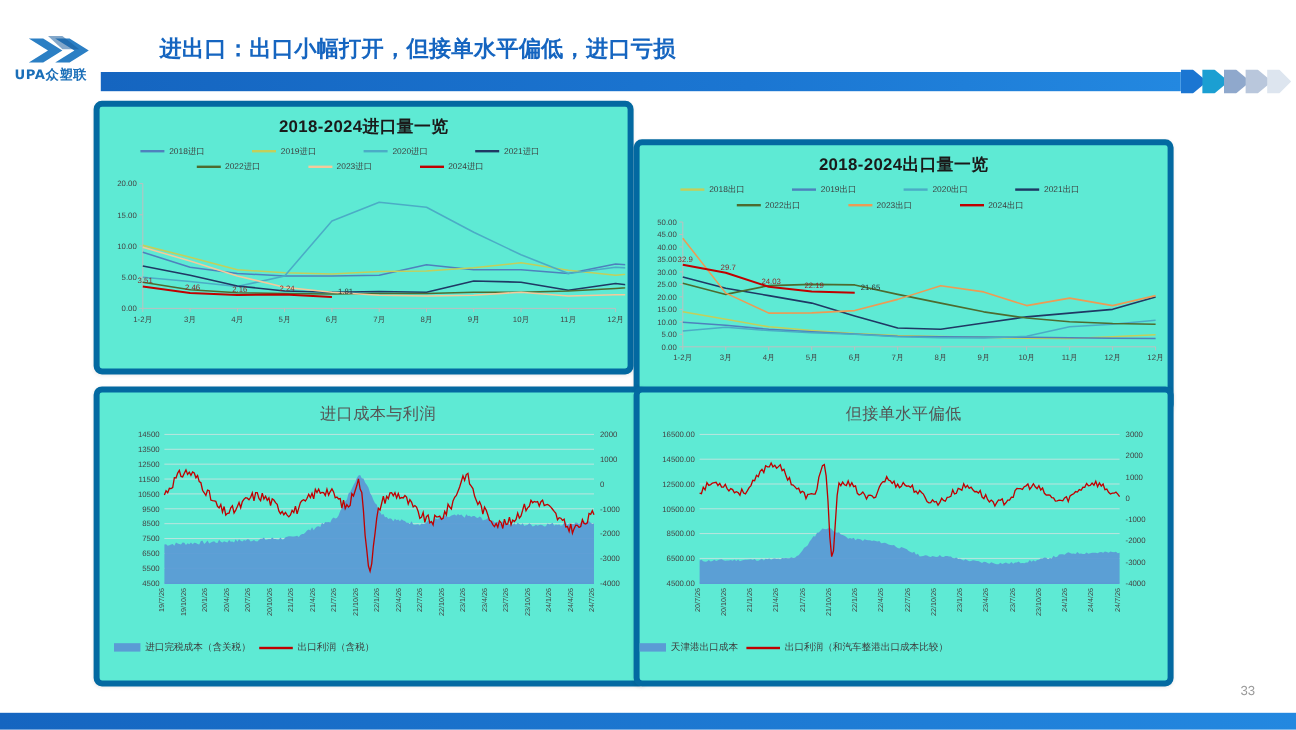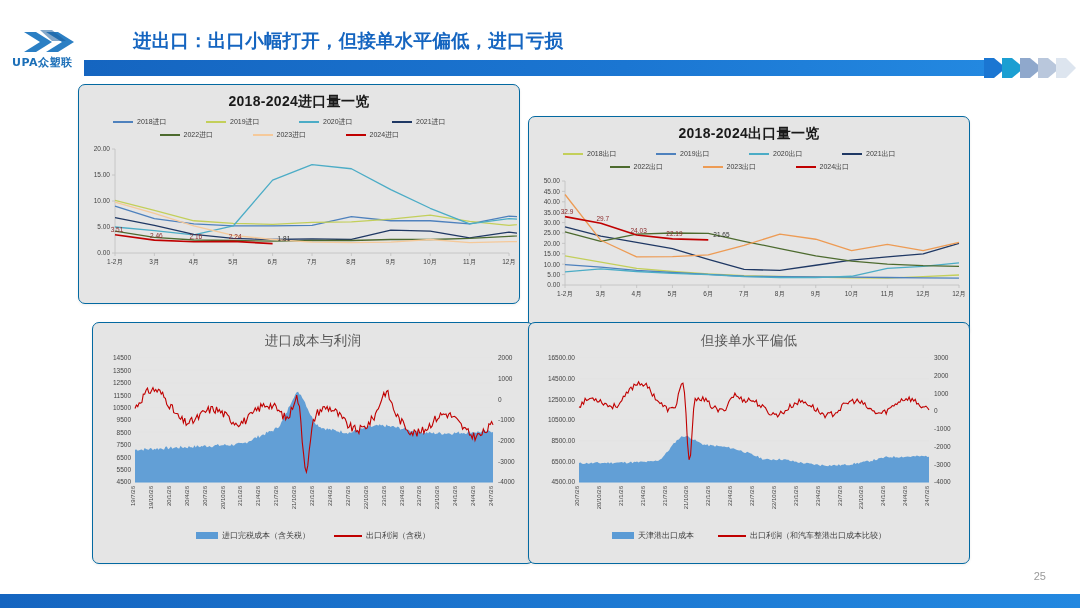--- a/index.html
+++ b/index.html
@@ -16,41 +16,41 @@
   .logo-mark{position:absolute;left:14px;top:0;width:58px;height:28px;}
   .logo-text{position:absolute;left:4px;top:27px;width:82px;text-align:left;
     font-size:11px;font-weight:bold;color:#1b6fb8;letter-spacing:.5px;
     font-family:"DejaVu Sans",sans-serif;white-space:nowrap;}
   .title{position:absolute;left:93px;top:28px;font-size:18.5px;font-weight:bold;
     color:#1565c0;letter-spacing:.2px;white-space:nowrap;margin-left:40px;}
   .title-bar{position:absolute;left:84px;top:60px;width:900px;height:16px;
     background:linear-gradient(90deg,#1565c0 0%,#1b76d2 60%,#2388e0 100%);}
   .chev-wrap{position:absolute;left:984px;top:58px;width:92px;height:20px;}
   
-  .card{position:absolute;background:#e5e5e5;border:1px solid #0369a1;border-radius:7px;
+  .card{position:absolute;background:#5eead4;border:5px solid #0369a1;border-radius:7px;
     box-shadow:0 1px 3px rgba(0,0,0,.07);}
   #card-imp-vol{left:78px;top:84px;width:440px;height:218px;}
   #card-exp-vol{left:528px;top:84px;width:440px;height:218px;margin-top:32px;}
-  #card-imp-cost{left:92px;top:322px;width:440px;height:240px;}
+  #card-imp-cost{left:78px;top:322px;width:440px;height:240px;padding-left:12px;}
   #card-exp-cost{left:528px;top:322px;width:440px;height:240px;}
 
   .chart-title{text-align:center;font-weight:bold;font-size:14px;color:#1a1a1a;
     margin-top:8px;letter-spacing:.3px;}
   .chart-title.light{font-weight:normal;font-size:13.5px;color:#555;margin-top:9px;}
 
   
   .legend-grid{display:flex;flex-wrap:wrap;justify-content:center;
     margin:6px auto 0;width:372px;}
   .legend-item{display:flex;align-items:center;width:93px;font-size:7px;color:#3c3c3c;
     margin-bottom:3px;}
   .legend-swatch{width:20px;height:2px;margin-right:4px;flex:none;}
   .legend-label{white-space:nowrap;font-size:7px;}
 
   
-  .legend-bottom{display:flex;justify-content:center;align-items:center;gap:24px;
+  .legend-bottom{display:flex;align-items:center;gap:7px;
     margin-top:2px;font-size:8px;color:#3c3c3c;}
   .legend-bottom .li{display:flex;align-items:center;gap:4px;}
   .sw-box{width:22px;height:7px;background:#5b9bd5;}
   .sw-line{width:28px;height:2px;background:#c00000;}
 
   .plot{position:relative;}
   .footer-bar{position:absolute;left:0;bottom:0;width:1080px;height:14px;
     background:linear-gradient(90deg,#1565c0 0%,#2388e0 100%);}
   .page-num{position:absolute;right:34px;bottom:26px;font-size:11px;color:#9a9a9a;}
   svg{display:block;}
@@ -386,14 +386,14 @@
         <span class="sw-box"></span>
         <span>天津港出口成本</span>
       </span>
     <span class="li">
         <span class="sw-line"></span>
         <span>出口利润（和汽车整港出口成本比较）</span>
       </span>
   </div>
 </div>
 
-<div class="page-num">25</div>
+<div class="page-num">33</div>
 <div class="footer-bar"></div>
 
 </body></html>

